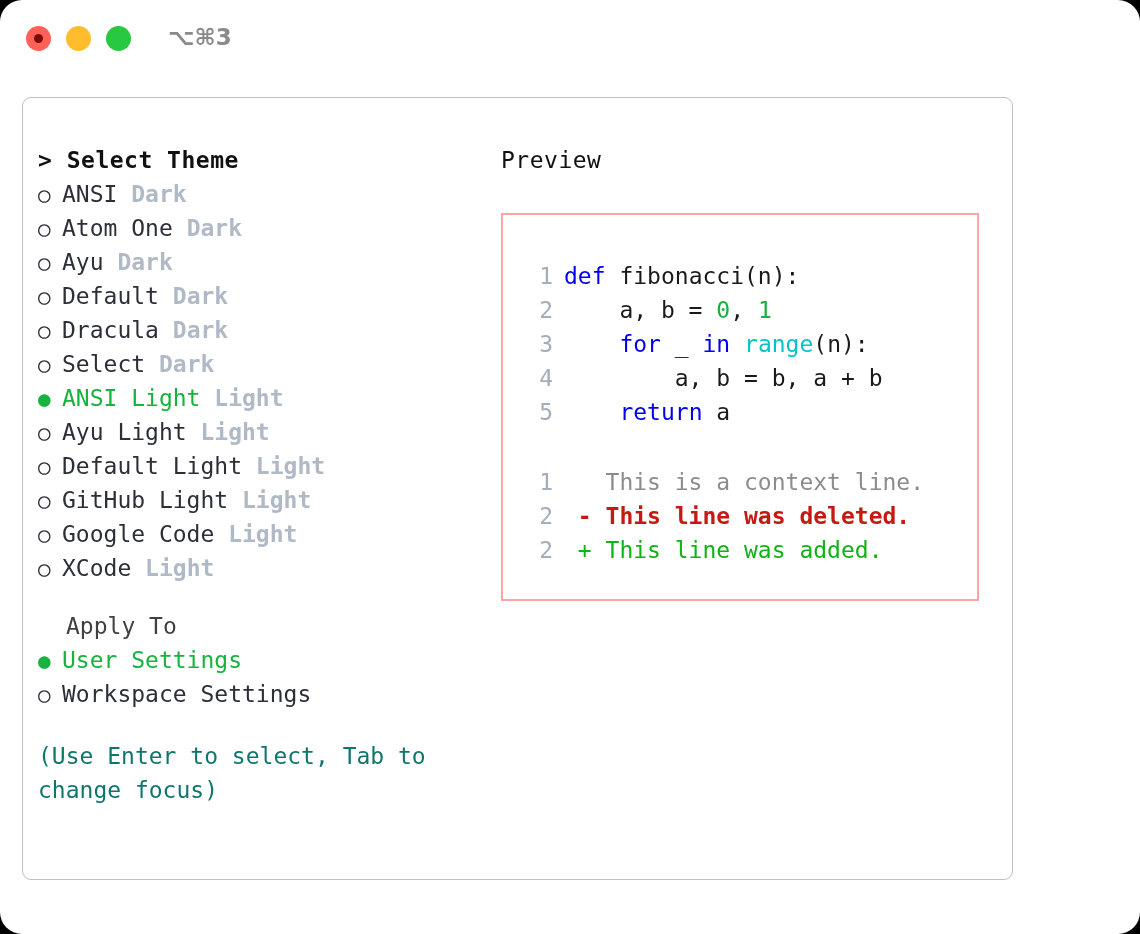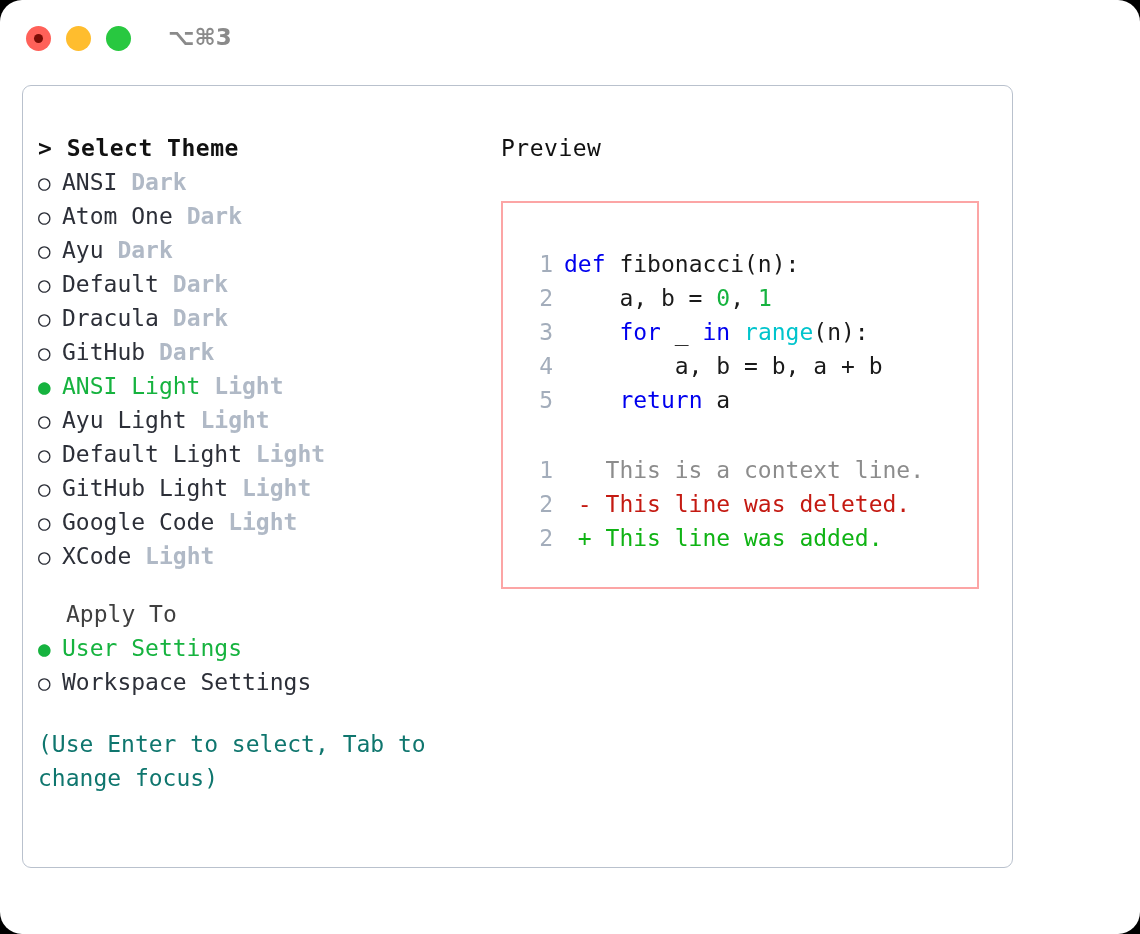--- a/index.html
+++ b/index.html
@@ -56,21 +56,21 @@
     font-weight: 700;
     color: #8a8a8a;
     letter-spacing: 0px;
     font-family: "DejaVu Sans", "Liberation Sans", sans-serif;
   }
 
   
   #card {
     position: absolute;
     left: 22px;
-    top: 85px;
+    top: 97px;
     width: 991px;
     height: 783px;
     border: 1px solid #b9c1cd;
     border-radius: 9px;
     background: #ffffff;
     padding-left: 36px;
   }
 
   
   #left-col {
@@ -161,21 +161,21 @@
     margin-right: 11px;
   }
   .kw   { color: #0000ee; }
   .fn   { color: #00c4cc; text-align: right; }
   .num  { color: #16b33f; }
   .plain{ color: #1a1a1a; }
 
   .gap { height: 36px; }
 
   .diff-ctx { color: #8c8c8c; }
-  .diff-del { color: #c41a12; }
+  .diff-del { color: #c41a12; font-weight: bold; }
   .diff-add { color: #0fb314; }
 </style>
 </head>
 <body>
 
 <div id="window">
 
   <div id="titlebar">
     <div class="traffic-dot" id="dot-close"></div>
     <div class="traffic-dot" id="dot-min"></div>
@@ -188,21 +188,21 @@
     <div id="left-col">
 
       <div class="row" id="list-header">&gt; Select Theme</div>
 
       <div id="theme-list">
           <div class="row"><span class="bullet off">○</span><span class="theme-name">ANSI</span><span class="theme-cat"> Dark</span></div>
           <div class="row"><span class="bullet off">○</span><span class="theme-name">Atom One</span><span class="theme-cat"> Dark</span></div>
           <div class="row"><span class="bullet off">○</span><span class="theme-name">Ayu</span><span class="theme-cat"> Dark</span></div>
           <div class="row"><span class="bullet off">○</span><span class="theme-name">Default</span><span class="theme-cat"> Dark</span></div>
           <div class="row"><span class="bullet off">○</span><span class="theme-name">Dracula</span><span class="theme-cat"> Dark</span></div>
-          <div class="row"><span class="bullet off">○</span><span class="theme-name">GitHub</span><span class="theme-cat"> Dark</span></div>
+          <div class="row"><span class="bullet off">○</span><span class="theme-name">Select</span><span class="theme-cat"> Dark</span></div>
           <div class="row"><span class="bullet on">●</span><span class="theme-name selected">ANSI Light</span><span class="theme-cat"> Light</span></div>
           <div class="row"><span class="bullet off">○</span><span class="theme-name">Ayu Light</span><span class="theme-cat"> Light</span></div>
           <div class="row"><span class="bullet off">○</span><span class="theme-name">Default Light</span><span class="theme-cat"> Light</span></div>
           <div class="row"><span class="bullet off">○</span><span class="theme-name">GitHub Light</span><span class="theme-cat"> Light</span></div>
           <div class="row"><span class="bullet off">○</span><span class="theme-name">Google Code</span><span class="theme-cat"> Light</span></div>
           <div class="row"><span class="bullet off">○</span><span class="theme-name">XCode</span><span class="theme-cat"> Light</span></div>
         </div>
 
       <div class="row" id="apply-label">Apply To</div>
 

